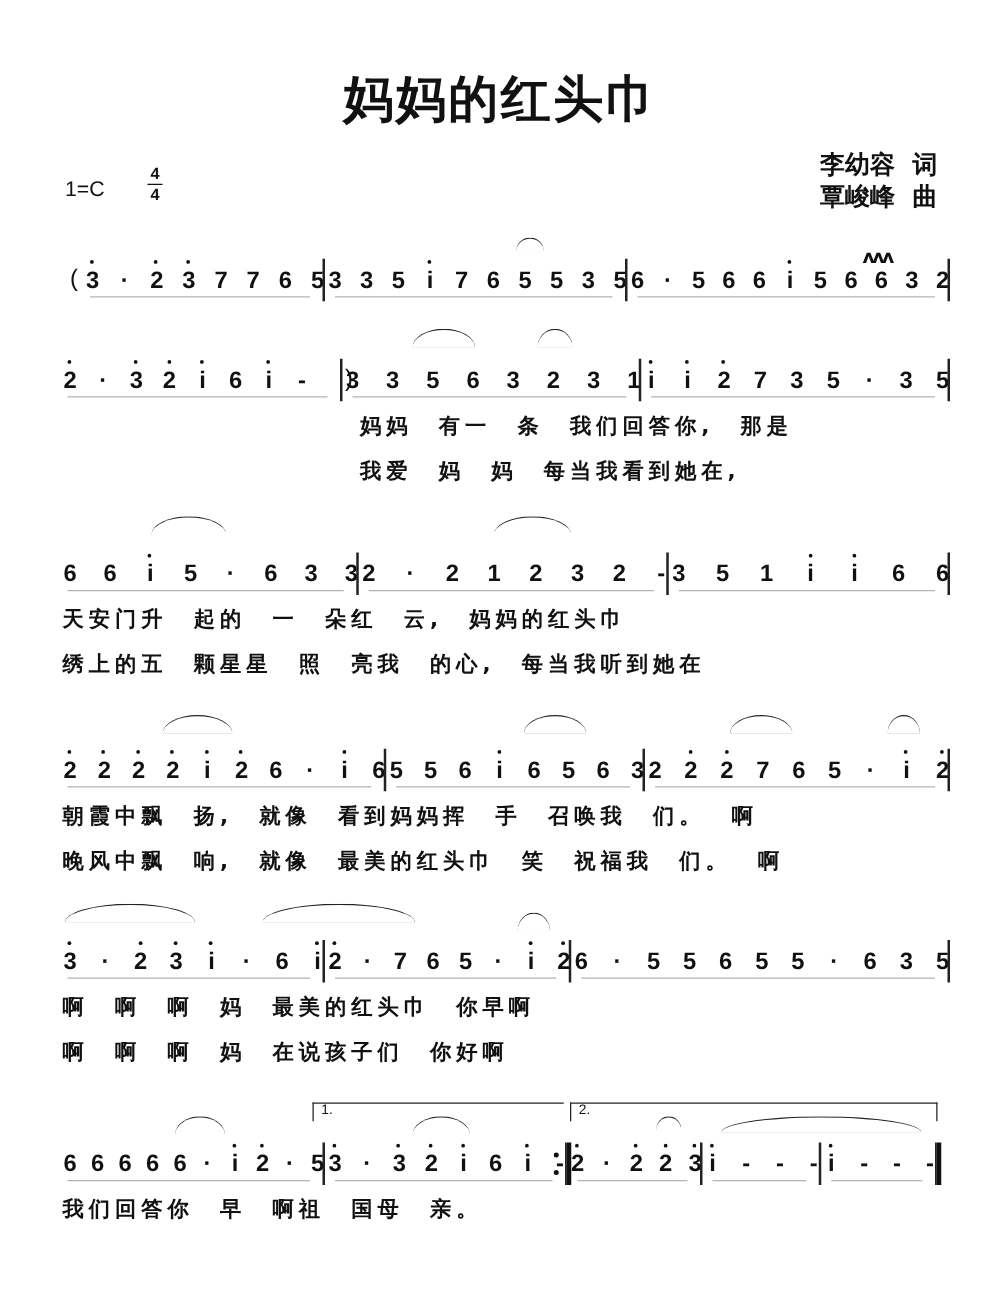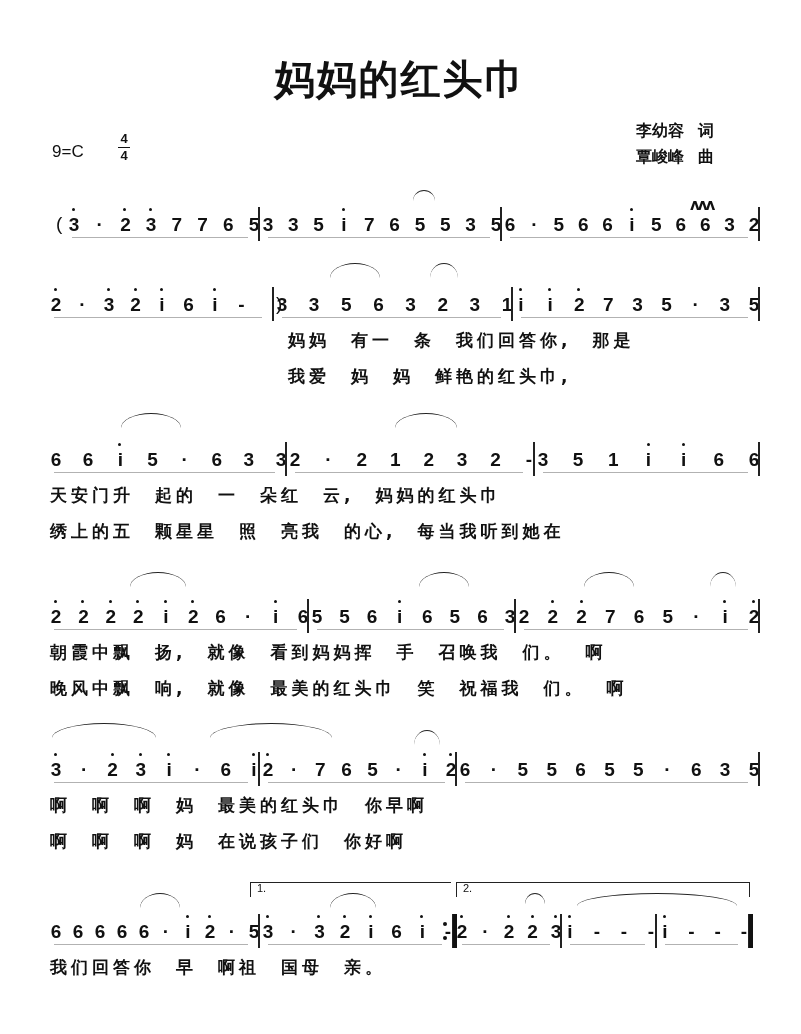--- a/index.html
+++ b/index.html
@@ -1,21 +1,21 @@
 <!DOCTYPE html>
 <html><head>
 <meta charset="utf-8">
 <style>
   html, body { margin:0; padding:0; background:#ffffff; }
   body { width:801px; height:1034px; position:relative; overflow:hidden; color:#111; font-family:"DejaVu Sans", sans-serif; }
   .title { position:absolute; left:0; width:801px; top:52px; text-align:center; font-size:40px; font-weight:bold; letter-spacing:2px; font-family:"DejaVu Sans", sans-serif; }
   .key { position:absolute; left:52px; top:142px; font-size:17px; font-family:"Liberation Sans", sans-serif; }
   .timesig { position:absolute; left:118px; top:132px; font-size:13px; font-weight:bold; text-align:center; line-height:14px; font-family:"Liberation Sans", sans-serif; }
   .timesig .bar { border-top:1px solid #111; width:12px; margin:1px auto; }
-  .credits { position:absolute; left:636px; top:118px; font-size:16px; font-weight:bold; line-height:26px; }
+  .credits { position:absolute; left:656px; top:118px; font-size:20px; font-weight:bold; line-height:26px; }
   .credits span.role { margin-left:14px; }
 
   .system { position:absolute; left:0; width:801px; }
   .note { position:absolute; top:10px; width:16px; text-align:center; font-family:"Liberation Sans", sans-serif; font-weight:bold; font-size:19px; line-height:20px; }
   .dot-hi { position:absolute; top:-7px; left:6px; width:3px; height:3px; background:#111; border-radius:50%; }
   .uline { position:absolute; height:1px; background:#222; }
   .barline { position:absolute; width:1.5px; background:#222; }
   .dbar { position:absolute; width:5px; border-left:1.5px solid #222; border-right:4px solid #111; box-sizing:border-box; }
   .slur { position:absolute; border-top:1.5px solid #222; border-radius:50% 50% 0 0 / 100% 100% 0 0; }
   .lyric { position:absolute; font-size:17px; font-weight:bold; letter-spacing:0; }
@@ -23,21 +23,21 @@
   .volta { position:absolute; border-top:1.5px solid #222; border-left:1.5px solid #222; height:14px; }
   .volta span { position:absolute; left:6px; top:-1px; font-size:11px; font-family:"Liberation Sans", sans-serif; }
   .repdots { position:absolute; width:4px; }
   .repdots i { position:absolute; left:0; width:4px; height:4px; background:#111; border-radius:50%; }
   .mordent { position:absolute; font-size:15px; font-weight:bold; letter-spacing:-2px; }
 </style>
 </head>
 <body>
 
 <div class="title">妈妈的红头巾</div>
-<div class="key">9=C</div>
+<div class="key">1=C</div>
 <div class="timesig">
   <div>4</div>
   <div class="bar"></div>
   <div>4</div>
 </div>
 <div class="credits">
   <div><span>李幼容</span><span class="role">词</span></div>
   <div><span>覃峻峰</span><span class="role">曲</span></div>
 </div>
 
@@ -109,21 +109,21 @@
       <div class="note" style="left: 658.625px;">5</div>
       <div class="note" style="left: 687.75px;">·</div>
       <div class="note" style="left: 716.875px;">3</div>
       <div class="note" style="left: 746px;">5</div>
       <div class="barline" style="left: 758px; top: 2px; height: 34px;"></div>
       <div class="uline" style="left: 54px; width: 208px; top: 32px; opacity: 0.35;"></div>
       <div class="uline" style="left: 282px; width: 219px; top: 32px; opacity: 0.35;"></div>
       <div class="uline" style="left: 521px; width: 227px; top: 32px; opacity: 0.35;"></div>
     </div>
     <div class="lyric" style="left: 288px; top: 329px; letter-spacing: 4px;">妈妈　有一　条　我们回答你,　那是</div>
-    <div class="lyric" style="left: 288px; top: 365px; letter-spacing: 4px;">我爱　妈　妈　鲜艳的红头巾,</div>
+    <div class="lyric" style="left: 288px; top: 365px; letter-spacing: 4px;">我爱　妈　妈　每当我看到她在,</div>
     <div class="system" style="top: 440px; height: 40px;">
       <div class="note" style="left: 48px;">6</div>
       <div class="note" style="left: 80.1429px;">6</div>
       <div class="note" style="left: 112.286px;">i<span class="dot-hi"></span></div>
       <div class="note" style="left: 144.429px;">5</div>
       <div class="note" style="left: 176.571px;">·</div>
       <div class="note" style="left: 208.714px;">6</div>
       <div class="note" style="left: 240.857px;">3</div>
       <div class="note" style="left: 273px;">3</div>
       <div class="barline" style="left: 285px; top: 2px; height: 34px;"></div>

